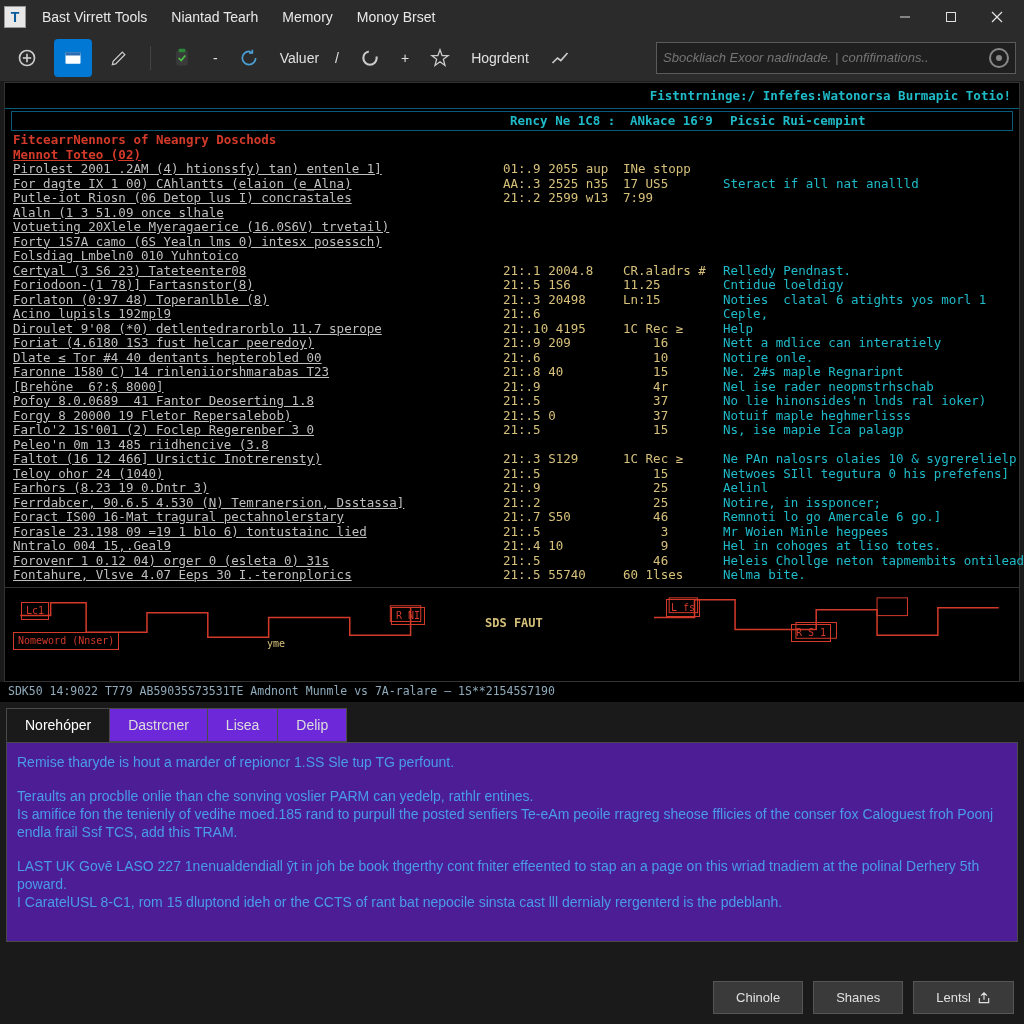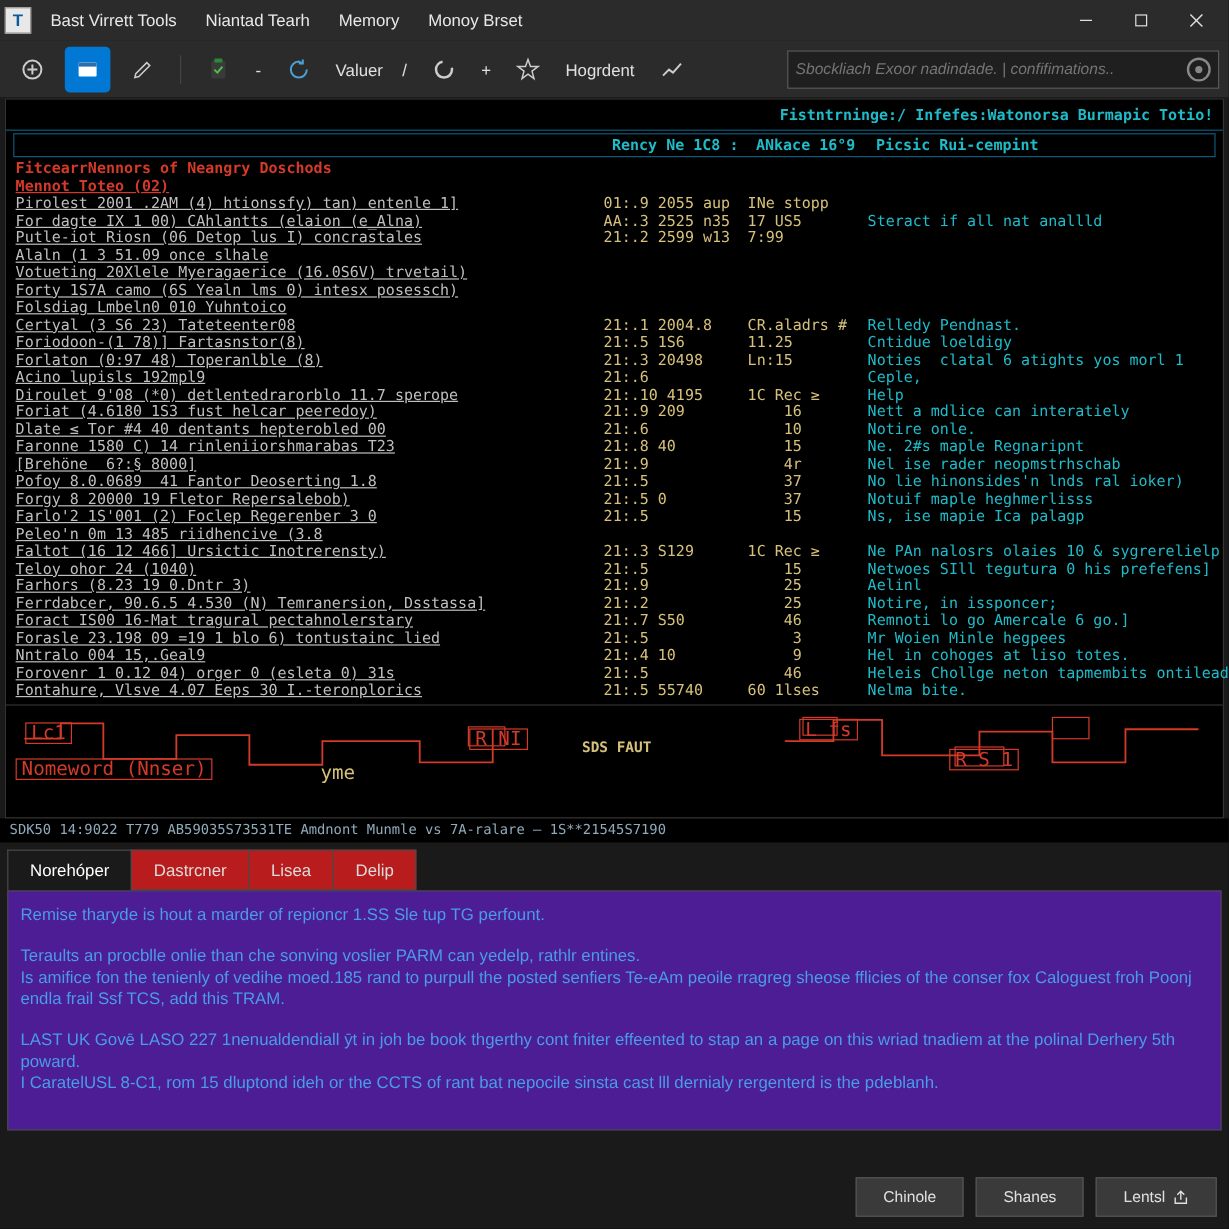--- a/index.html
+++ b/index.html
@@ -117,41 +117,41 @@
 .c1.red { color: #d43a2a; font-weight: bold; }
 
 .waveform {
   height: 70px;
   border-top: 1px solid #333;
   position: relative;
   margin: 4px 0 0 0;
 }
 .waveform svg { width: 100%; height: 100%; }
 .wf-label {
-  position: absolute; font-size: 16px;
+  position: absolute; font-size: 10px;
   padding: 1px 4px;
 }
 .wf-red { color: #d43a2a; border: 1px solid #d43a2a; }
 .wf-yellow { color: #d6c07a; }
 .sds { position: absolute; left: 480px; top: 28px; color: #d6c07a; font-size: 12px; font-weight: bold; text-align: right; }
 
 .statusline {
   height: 20px; padding: 2px 8px;
   font-family: "Consolas", monospace; font-size: 11.5px;
   color: #8faabb;
   background: #000000;
 }
 
 .tabs {
   display: flex; margin: 6px 6px 0 6px;
 }
 .tab {
   padding: 8px 18px;
   border: 1px solid #4a4a4a;
-  background: #b91c1c;
+  background: #6d28d9;
   color: #ddd;
   font-size: 14px;
   margin-right: -1px;
 }
 .tab.active { background: #1a1a1a; border-bottom-color: #1a1a1a; color: #fff; font-weight: 500; }
 
 .output-panel {
   margin: 0 6px;
   height: 200px;
   border: 1px solid #4a4a4a;

